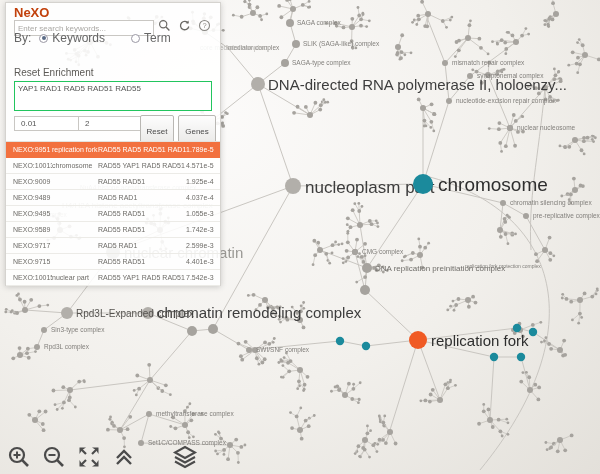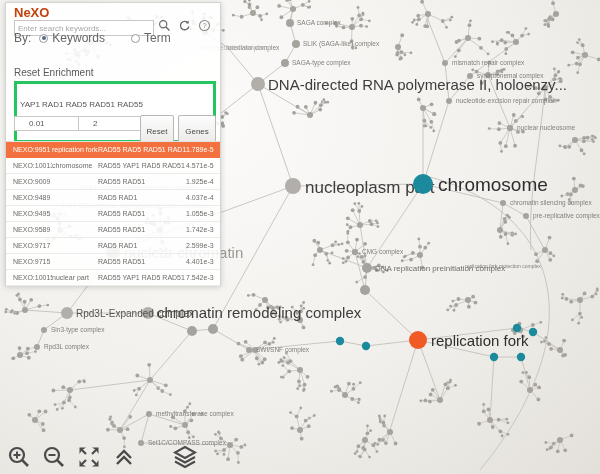--- a/index.html
+++ b/index.html
@@ -28,26 +28,26 @@
   .icon-row svg{display:block;}
   .radio-row{position:absolute;left:8px;top:28px;display:flex;align-items:center;font-size:12px;color:#666;justify-content:space-between;}
   .by-label{margin-right:8px;}
   .radio{display:inline-flex;align-items:center;margin-right:26px;}
   .radio-circle{width:7px;height:7px;border:1px solid #9a98a4;border-radius:50%;
     display:inline-flex;align-items:center;justify-content:center;margin-right:4px;background:#fff;}
   .radio-dot{width:4px;height:4px;border-radius:50%;background:#5a6b86;}
   .te-heading{position:absolute;left:8px;top:64px;font-size:10px;color:#5c5a56;}
   .te-textarea{
     position:absolute;left:8px;top:78px;width:190px;height:24px;resize:none;
-    border:3px solid #22c55e;background:#fff;font-size:8px;color:#555;
-    padding:16px 3px;font-family:"Liberation Sans",sans-serif;
+    border:1px solid #22c55e;background:#fff;font-size:8px;color:#555;
+    padding:2px 3px;font-family:"Liberation Sans",sans-serif;
   }
   .params-row{position:absolute;left:8px;top:112px;height:18px;}
   .param-input{position:absolute;top:1px;height:11px;border:1px solid #c9c7c3;background:#fff;
-    font-size:8px;color:#555;padding:1px 14px;font-family:"Liberation Sans",sans-serif;}
+    font-size:8px;color:#555;padding:1px 6px;font-family:"Liberation Sans",sans-serif;}
   .p1{left:0;width:52px;} .p2{left:64px;width:52px;}
   .btn{position:absolute;top:0;height:32px;font-size:8px;color:#4a4a4a;
     background:linear-gradient(#fdfdfd,#e9e8e6);border:1px solid #b9b7b3;border-radius:2px;
     font-family:"Liberation Sans",sans-serif;padding:0 4px;box-sizing:border-box;}
   .btn-reset{left:126px;width:34px;} .btn-submit{left:164px;width:38px;}
   .results{position:absolute;left:0;top:138px;width:214px;border-top:1px solid #e4e2de;}
   .result-row{display:flex;align-items:center;height:15px;border-bottom:1px solid #ecebe7;
     font-size:7px;color:#6d6b67;}
   .result-row.selected{background:#f2713f;color:#fff;border-bottom-color:#f2713f;}
   .c-id{width:39px;padding-left:7px;white-space:nowrap;overflow:hidden;}

